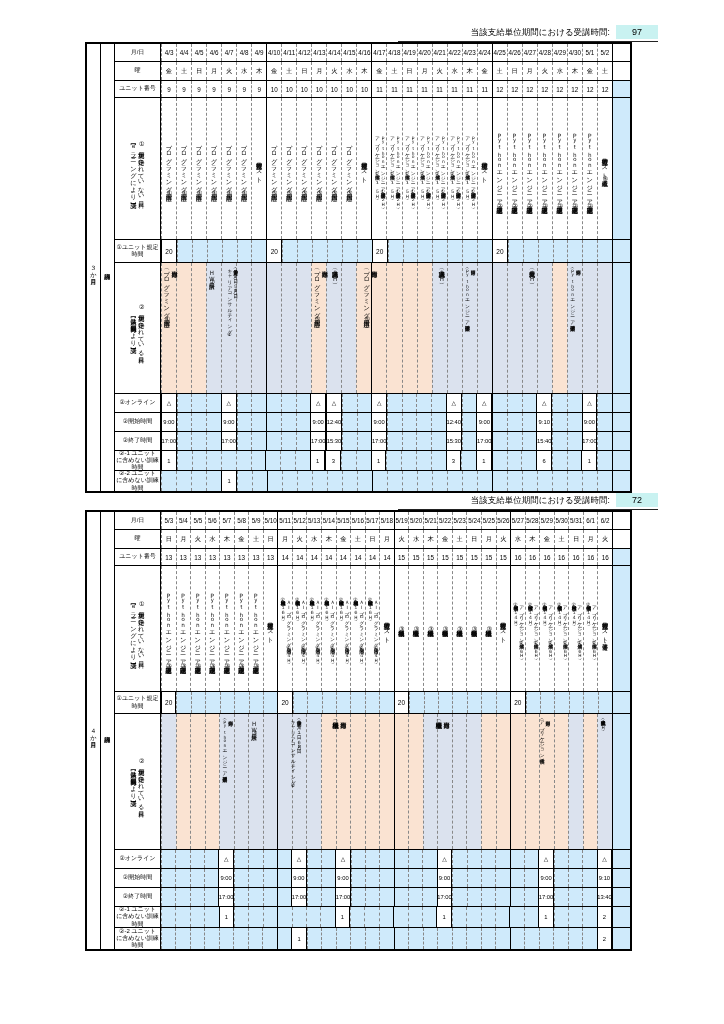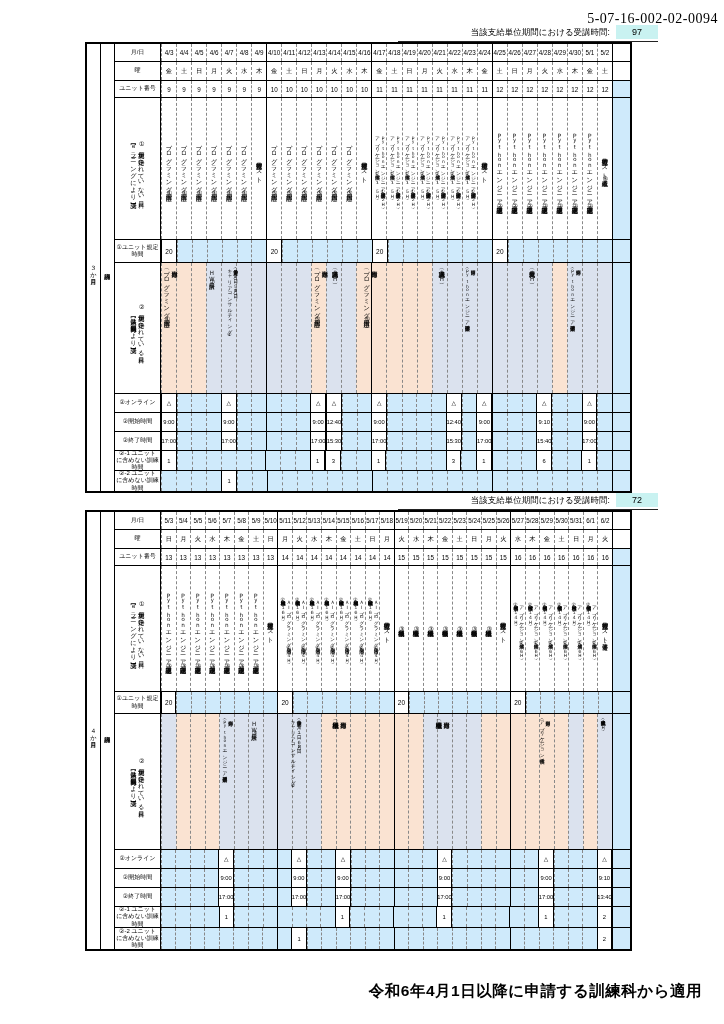--- a/index.html
+++ b/index.html
@@ -32,21 +32,20 @@
   .vt.sm div{font-size:4.8px;line-height:1.2;}
   .overlay{position:absolute;top:3px;bottom:3px;display:flex;align-items:flex-start;justify-content:center;
            pointer-events:none;}
   .val{background:#fff !important;border-left:1px solid #000 !important;border-right:1px solid #000;}
   .hdr-num{font-size:6.3px;}
 </style>
 </head>
 <body>
 
 <div class="page">
-  <div class="doc-code">5-07-16-002-02-0094</div>
   <div id="tables-root">
       <div class="hours-line" style="left: 398px; top: 25px; width: 260px;">
         <span class="hours-label">当該支給単位期間における受講時間:</span>
         <span class="hours-value" style="background: rgb(201, 242, 241);">97</span>
       </div>
       <div class="sched-table" style="left: 85px; top: 42px; width: 547px;">
         <div class="side-col">
           <div class="vt">
             <div>３か月目</div>
           </div>
@@ -1210,14 +1209,13 @@
             <div class="dcell" style="background: rgb(207, 234, 251); font-size: 5.8px;"></div>
             <div class="dcell" style="background: rgb(207, 234, 251); font-size: 5.8px;"></div>
             <div class="dcell" style="background: rgb(207, 234, 251); font-size: 5.8px;"></div>
             <div class="dcell" style="background: rgb(207, 234, 251); font-size: 5.8px;"></div>
             <div class="dcell val" style="background: rgb(255, 255, 255); font-size: 5.8px;">2</div>
             <div class="tcell" style="background: rgb(207, 234, 251);"></div>
           </div>
         </div>
       </div>
     </div>
-  <div class="footer-note">令和6年4月1日以降に申請する訓練科から適用</div>
 </div>
 
 </body></html>

